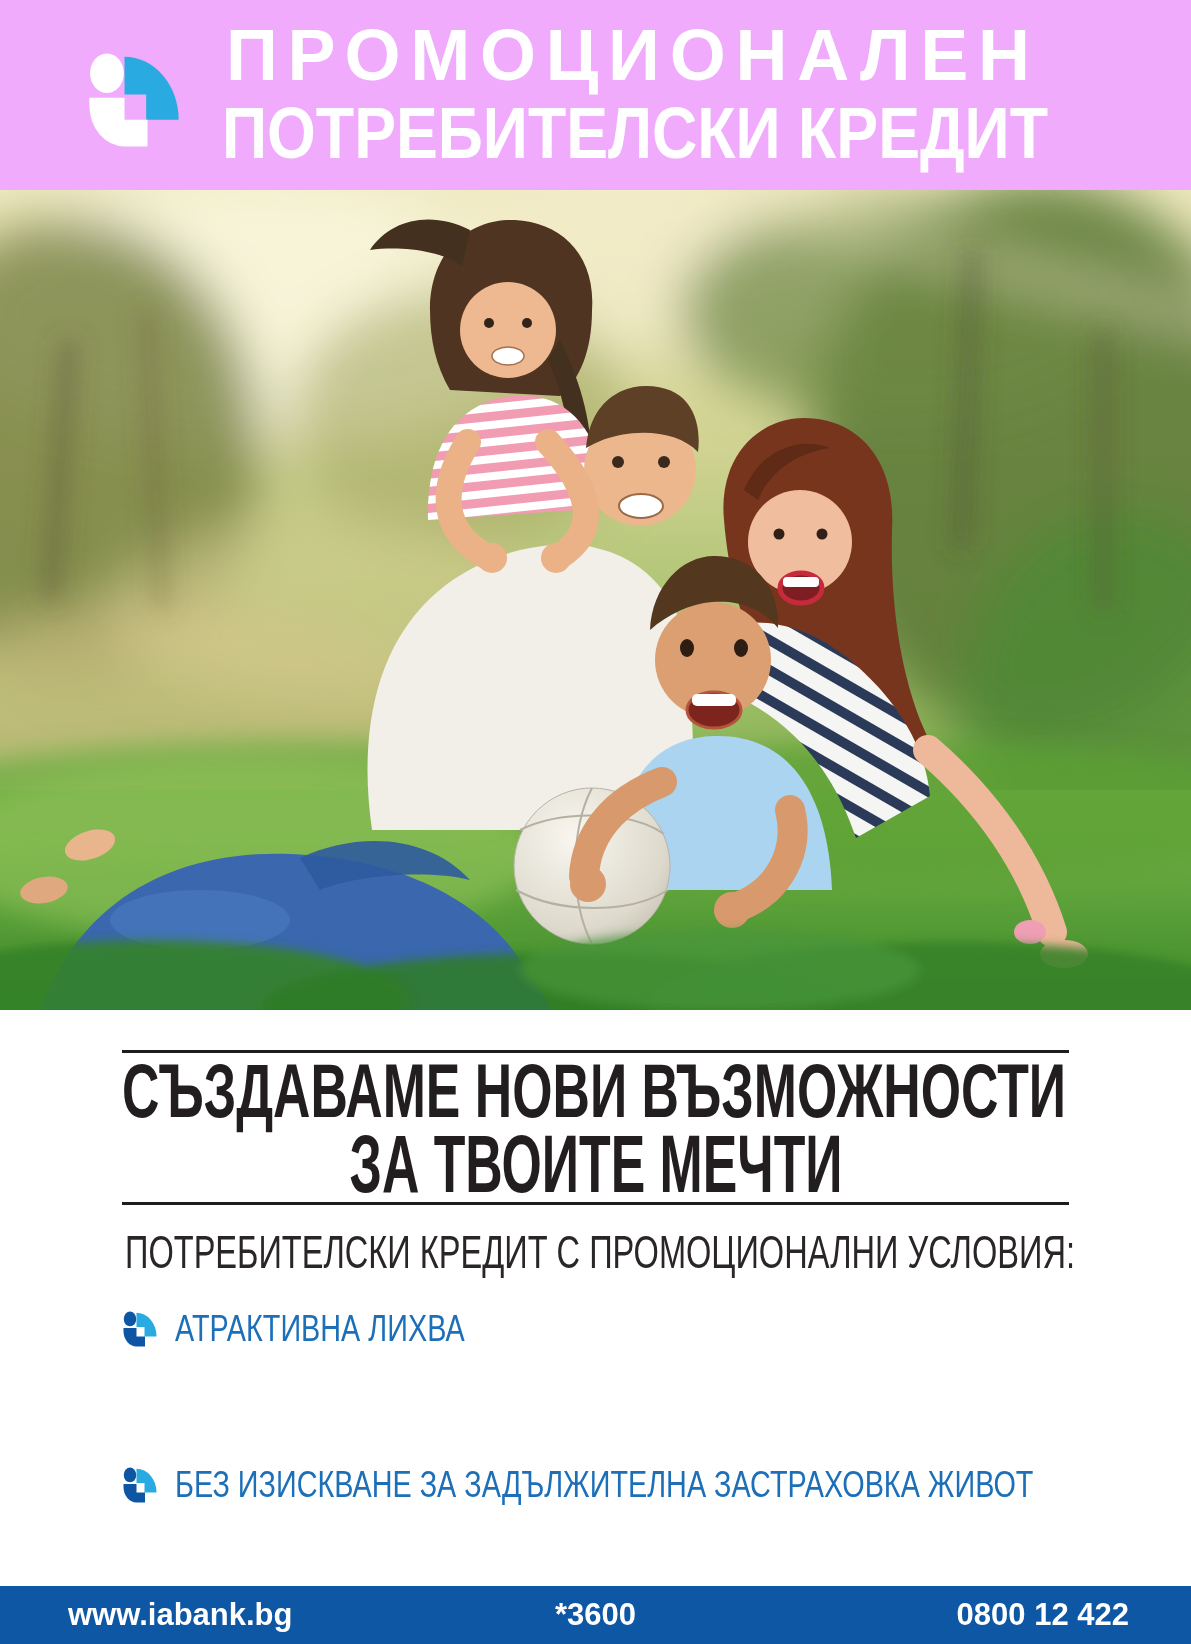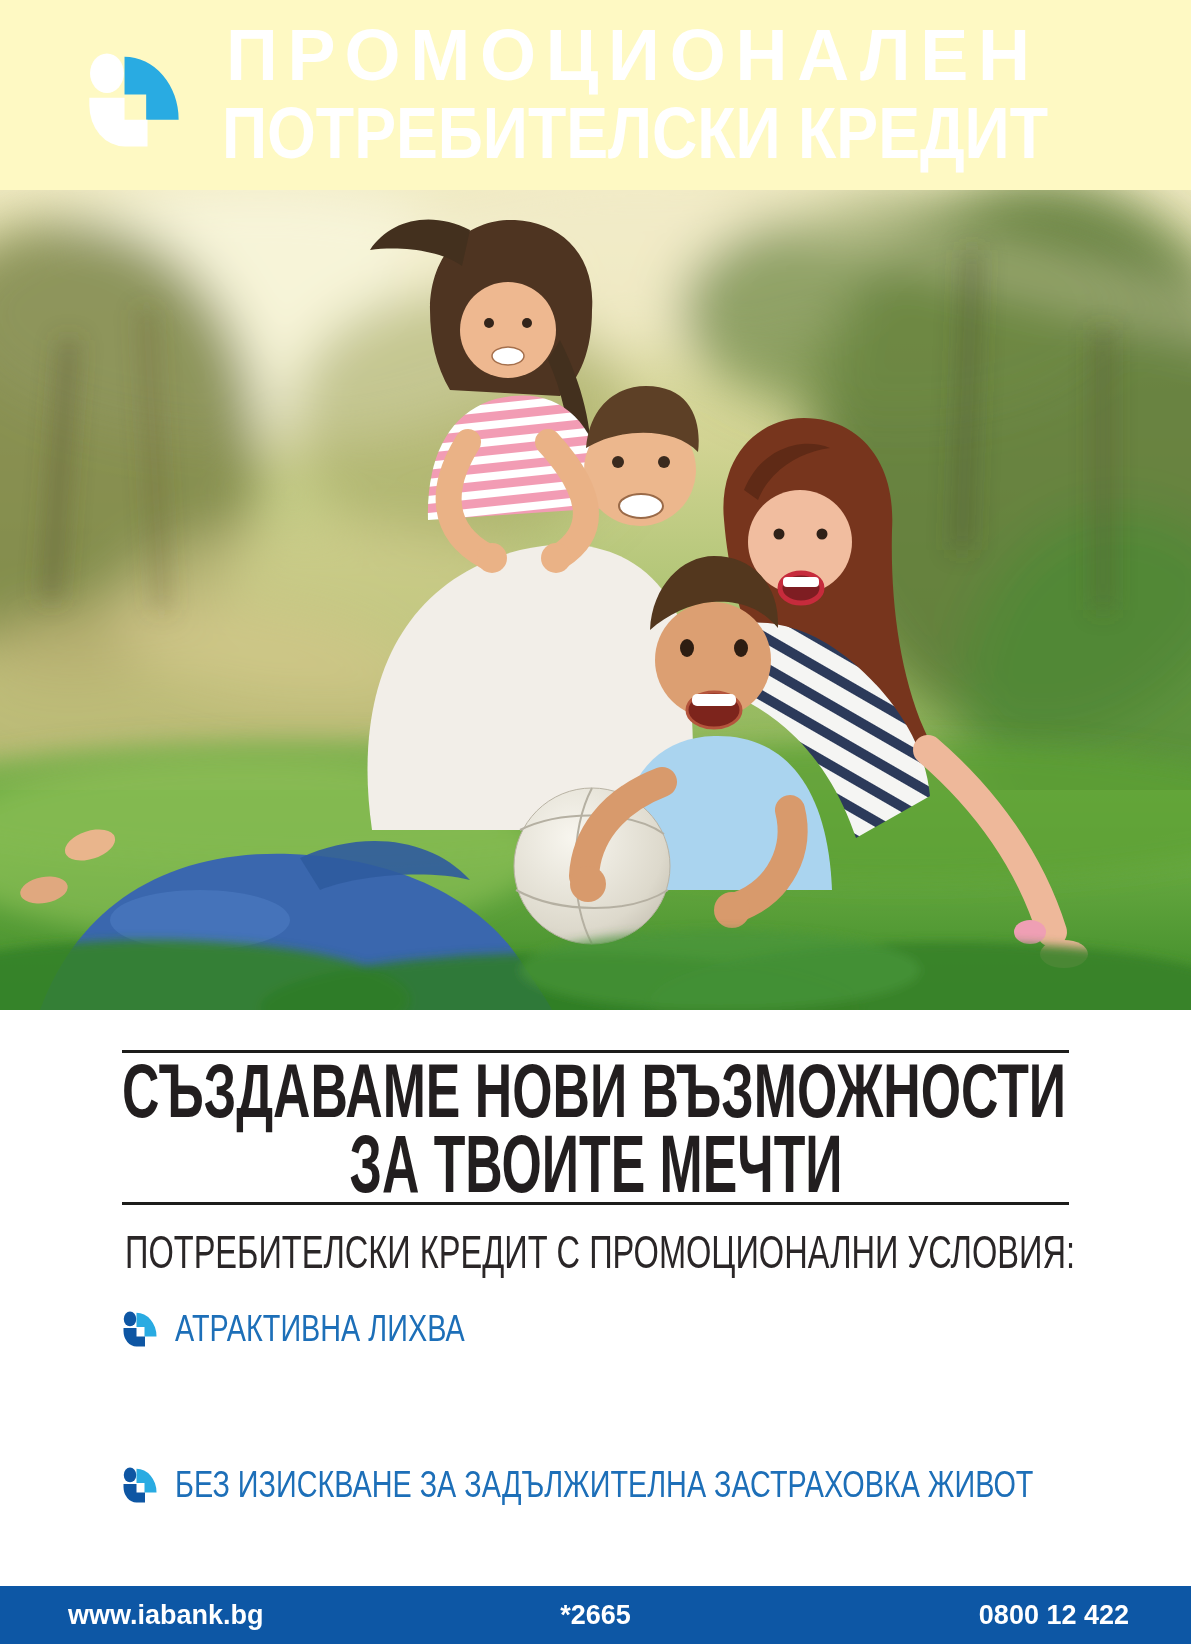--- a/index.html
+++ b/index.html
@@ -1,23 +1,23 @@
 <!DOCTYPE html>
 <html><head>
 <meta charset="utf-8">
 <style>
   html,body{margin:0;padding:0;background:#ffffff;}
   body{font-family:"Liberation Sans", sans-serif;}
   .page{position:relative;width:1191px;height:1644px;background:#ffffff;overflow:hidden;}
   .abs{position:absolute;}
 
   
-  .topbar{left:0;top:0;width:1191px;height:190px;background:#fef9c3;}
+  .topbar{left:0;top:0;width:1191px;height:190px;background:#f0abfc;}
   .bottombar{left:0;top:1586px;width:1191px;height:58px;background:#0D57A5;
-             display:flex;align-items:center;color:#ffffff;font-weight:bold;font-size:27px;}
+             display:flex;align-items:center;color:#ffffff;font-weight:bold;font-size:31px;}
   .bottombar .site{position:absolute;left:68px;}
   .bottombar .short{position:absolute;left:50%;transform:translateX(-50%);}
   .bottombar .phone{position:absolute;right:62px;}
 
   
   .photo{left:0;top:190px;width:1191px;height:820px;}
   .photo svg{display:block;}
 
   
   .rule{height:3px;background:#1d1d1b;left:122px;width:947px;}
@@ -241,17 +241,17 @@
 
   <div class="abs bullet-row b3">
     <svg class="mark" width="34" height="36" aria-hidden="true">
       <use href="#logo-mark-blue" width="34" height="36"></use>
     </svg>
     <span class="bullet-label">БЕЗ ИЗИСКВАНЕ ЗА ЗАДЪЛЖИТЕЛНА ЗАСТРАХОВКА ЖИВОТ</span>
   </div>
 
   <div class="abs bottombar">
     <span class="site">www.iabank.bg</span>
-    <span class="short">*2665</span>
+    <span class="short">*3600</span>
     <span class="phone">0800 12 422</span>
   </div>
 
 </div>
 
 </body></html>

